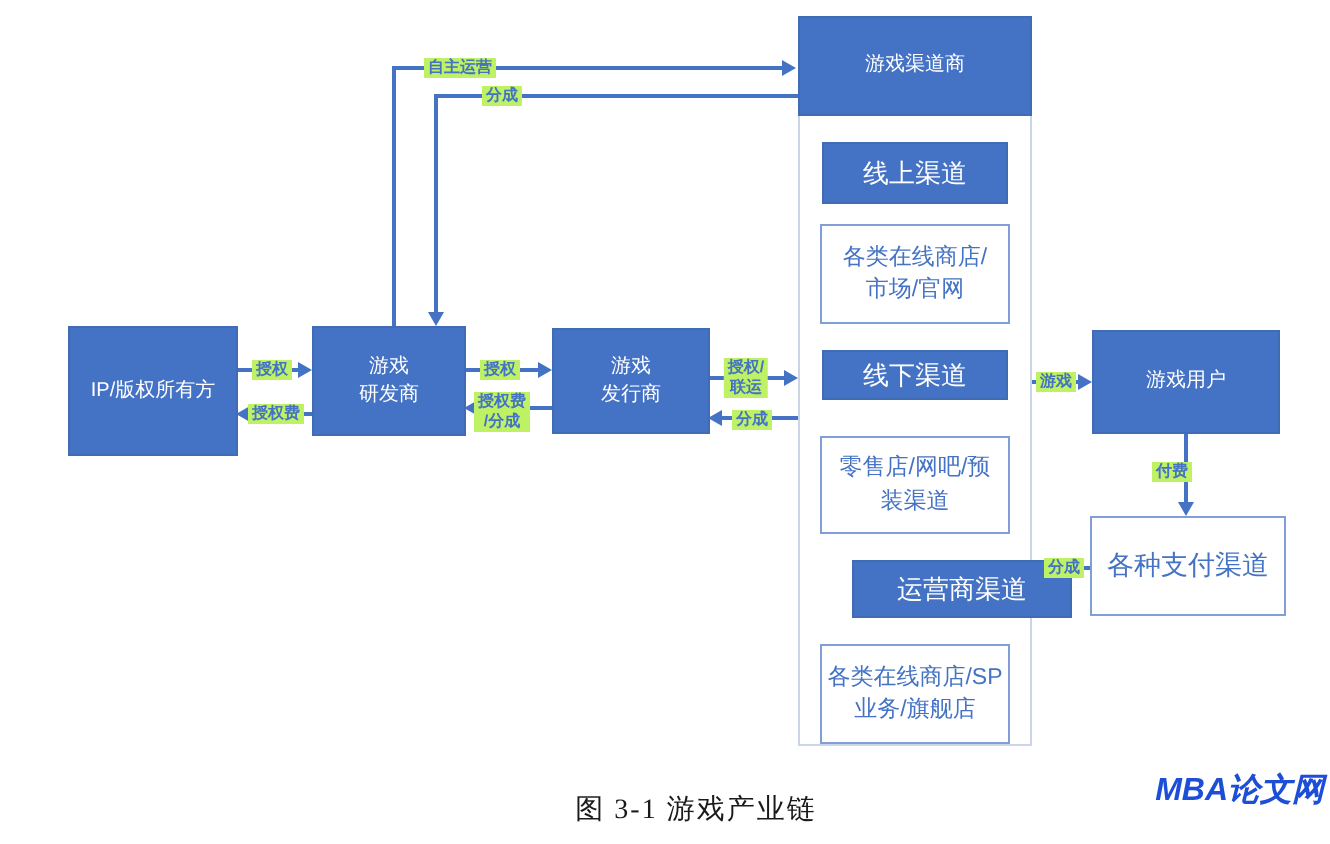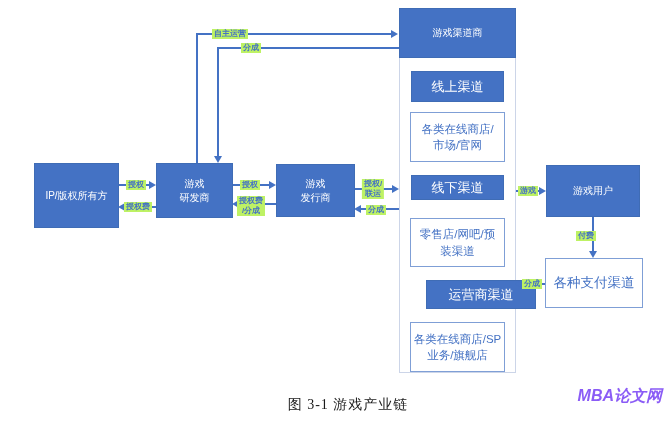--- a/index.html
+++ b/index.html
@@ -23,21 +23,21 @@
           background:#bef264;white-space:pre-line;text-align:center;line-height:1.25;
           padding:0 2px;font-weight:bold;}
   .f-main{font-size:10px;}
   .f-sub{font-size:13px;}
   .f-detail{font-size:11.5px;text-align:center;}
   .f-pay{font-size:13.5px;}
   .caption{position:absolute;left:0;top:396px;width:696px;text-align:center;
            font-family:"Liberation Serif","DejaVu Serif",serif;font-size:14px;color:#1a1a1a;
            letter-spacing:1px;}
   .wm{position:absolute;right:3px;top:386px;text-align:right;}
-  .wm-title{font-size:16px;font-weight:bold;font-style:italic;color:#8b5cf6;
+  .wm-title{font-size:16px;font-weight:bold;font-style:italic;color:#1d4ed8;
             font-family:"Liberation Sans",sans-serif;line-height:1.2;}
   .wm-url{font-size:11.5px;font-style:italic;color:#f27ad2;line-height:1.1;}
 </style>
 </head>
 <body>
 
 <div class="canvas">
 
   <div class="container-frame"></div>
 

